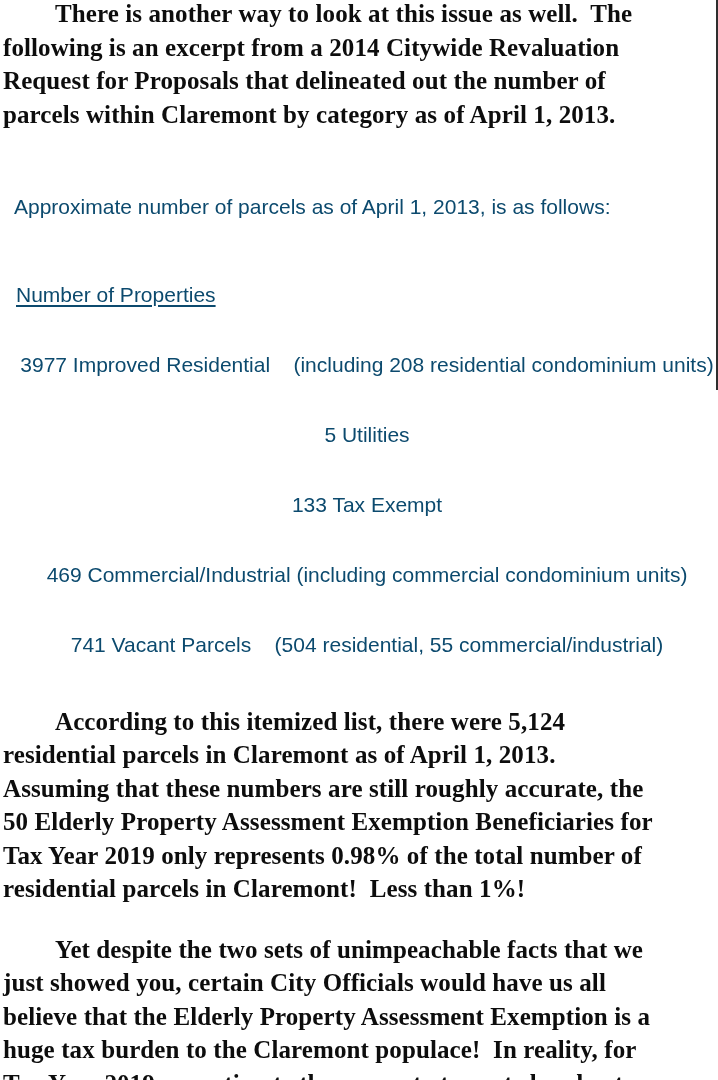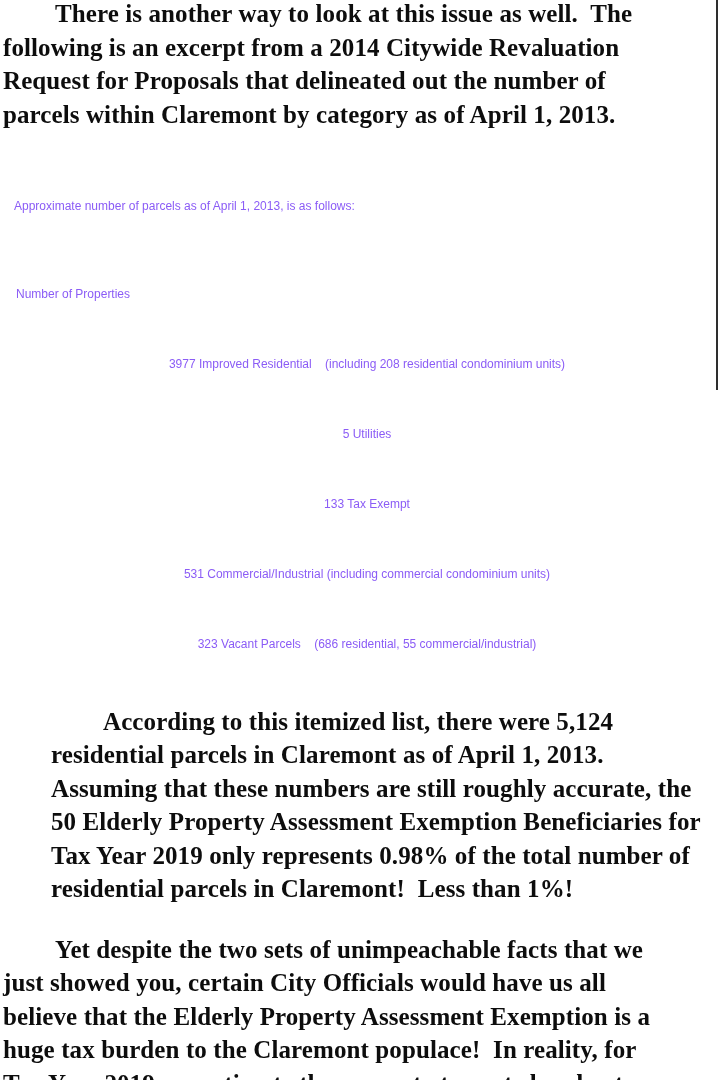--- a/index.html
+++ b/index.html
@@ -21,40 +21,41 @@
     font-family: "Liberation Serif", serif;
     font-weight: bold;
     font-size: 25px;
     line-height: 33.5px;
     color: #0d0d0d;
     white-space: pre;          
     text-indent: 52px;         
     letter-spacing: 0.1px;
   }
   #para1 { margin-top: -3px; }
-  #para2 { margin-top: 25px; margin-left: 48px; }
+  #para2 { margin-top: 25px; }
   #para3 { margin-top: 27px; }
 
   
   .excerpt {
     margin-top: 17px;
     padding-left: 10px;
     font-family: "Liberation Sans", sans-serif;
-    font-size: 12px;
+    font-size: 21px;
     line-height: 23.3px;
-    color: #8b5cf6;
+    color: #0c4a6e;
     white-space: pre;
   }
   .excerpt-intro {
     margin: 0 0 0 0;
     padding-left: 4px;
   }
   .excerpt-heading {
     margin-top: 19px;
     padding-left: 6px;
+    text-decoration: underline;
     text-underline-offset: 3px;
   }
   .excerpt-line {
     margin: 0;
     padding-left: 6px;
     text-align: center;
   }
   
   .edge-line {
     position: absolute;
@@ -74,22 +75,22 @@
 following is an excerpt from a 2014 Citywide Revaluation
 Request for Proposals that delineated out the number of
 parcels within Claremont by category as of April 1, 2013.</p>
 
 <div class="excerpt">
   <div class="excerpt-intro">Approximate number of parcels as of April 1, 2013, is as follows:</div>
   <div class="excerpt-heading">Number of Properties</div>
   <div class="excerpt-line">3977 Improved Residential    (including 208 residential condominium units)</div>
   <div class="excerpt-line">5 Utilities</div>
   <div class="excerpt-line">133 Tax Exempt</div>
-  <div class="excerpt-line">531 Commercial/Industrial (including commercial condominium units)</div>
-  <div class="excerpt-line">323 Vacant Parcels    (686 residential, 55 commercial/industrial)</div>
+  <div class="excerpt-line">469 Commercial/Industrial (including commercial condominium units)</div>
+  <div class="excerpt-line">741 Vacant Parcels    (504 residential, 55 commercial/industrial)</div>
 </div>
 
 <p id="para2" class="body-para">According to this itemized list, there were 5,124
 residential parcels in Claremont as of April 1, 2013.
 Assuming that these numbers are still roughly accurate, the
 50 Elderly Property Assessment Exemption Beneficiaries for
 Tax Year 2019 only represents 0.98% of the total number of
 residential parcels in Claremont!  Less than 1%!</p>
 
 <p id="para3" class="body-para">Yet despite the two sets of unimpeachable facts that we

